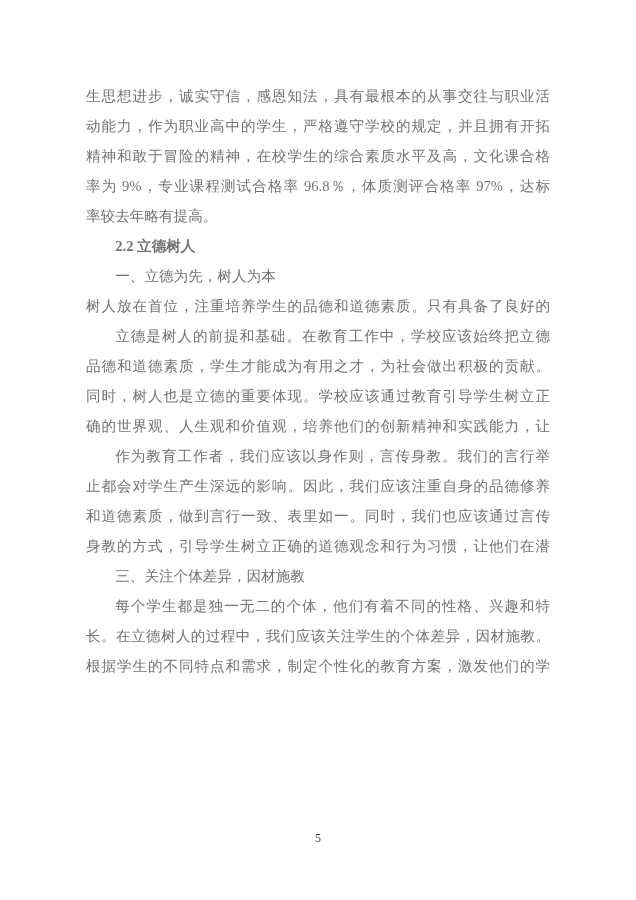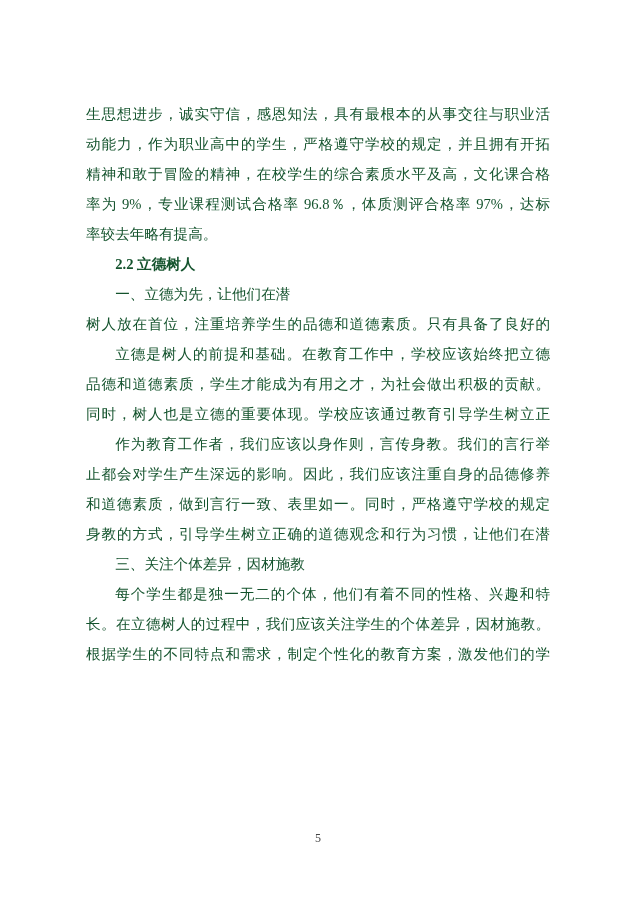--- a/index.html
+++ b/index.html
@@ -11,25 +11,25 @@
     position: relative;
     width: 636px;
     height: 900px;
     background: #ffffff;
     overflow: hidden;
     font-family: "Liberation Serif", "DejaVu Serif", serif;
   }
   .text-block {
     position: absolute;
     left: 86px;
-    top: 99px;
+    top: 81px;
     width: 464px;
     font-size: 14.6px;
     line-height: 30px;
-    color: #14532d;
+    color: #737373;
   }
   .line {
     height: 30px;
     white-space: nowrap;
     text-align: justify;
     text-align-last: left;
   }
   .line.fill {
     white-space: normal;
     text-align-last: justify;
@@ -60,29 +60,30 @@
   <div class="text-block">
 
     <div class="line fill">生思想进步，诚实守信，感恩知法，具有最根本的从事交往与职业活</div>
     <div class="line fill">动能力，作为职业高中的学生，严格遵守学校的规定，并且拥有开拓</div>
     <div class="line fill">精神和敢于冒险的精神，在校学生的综合素质水平及高，文化课合格</div>
     <div class="line fill">率为 9%，专业课程测试合格率 96.8％，体质测评合格率 97%，达标</div>
     <div class="line">率较去年略有提高。</div>
 
     <div class="line heading indent">2.2 立德树人</div>
 
-    <div class="line indent">一、立德为先，让他们在潜</div>
+    <div class="line indent">一、立德为先，树人为本</div>
     <div class="line fill">树人放在首位，注重培养学生的品德和道德素质。只有具备了良好的</div>
     <div class="line fill indent">立德是树人的前提和基础。在教育工作中，学校应该始终把立德</div>
     <div class="line fill">品德和道德素质，学生才能成为有用之才，为社会做出积极的贡献。</div>
     <div class="line fill">同时，树人也是立德的重要体现。学校应该通过教育引导学生树立正</div>
+    <div class="line fill">确的世界观、人生观和价值观，培养他们的创新精神和实践能力，让</div>
 
     <div class="line fill indent">作为教育工作者，我们应该以身作则，言传身教。我们的言行举</div>
     <div class="line fill">止都会对学生产生深远的影响。因此，我们应该注重自身的品德修养</div>
-    <div class="line fill">和道德素质，做到言行一致、表里如一。同时，严格遵守学校的规定</div>
+    <div class="line fill">和道德素质，做到言行一致、表里如一。同时，我们也应该通过言传</div>
     <div class="line fill">身教的方式，引导学生树立正确的道德观念和行为习惯，让他们在潜</div>
 
     <div class="line indent">三、关注个体差异，因材施教</div>
     <div class="line fill indent">每个学生都是独一无二的个体，他们有着不同的性格、兴趣和特</div>
     <div class="line fill">长。在立德树人的过程中，我们应该关注学生的个体差异，因材施教。</div>
     <div class="line fill">根据学生的不同特点和需求，制定个性化的教育方案，激发他们的学</div>
 
   </div>
 
   <div class="page-number">5</div>

